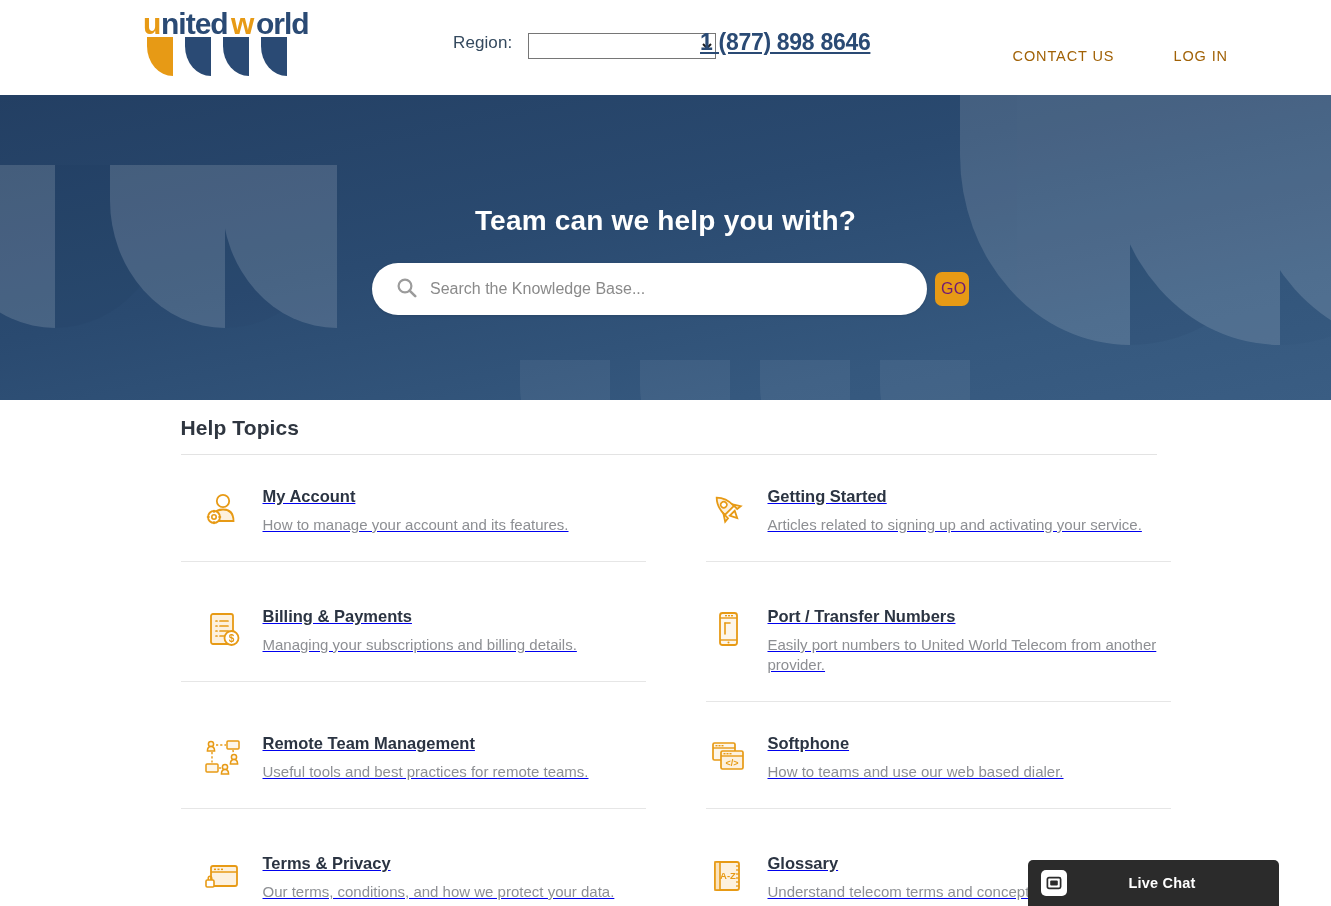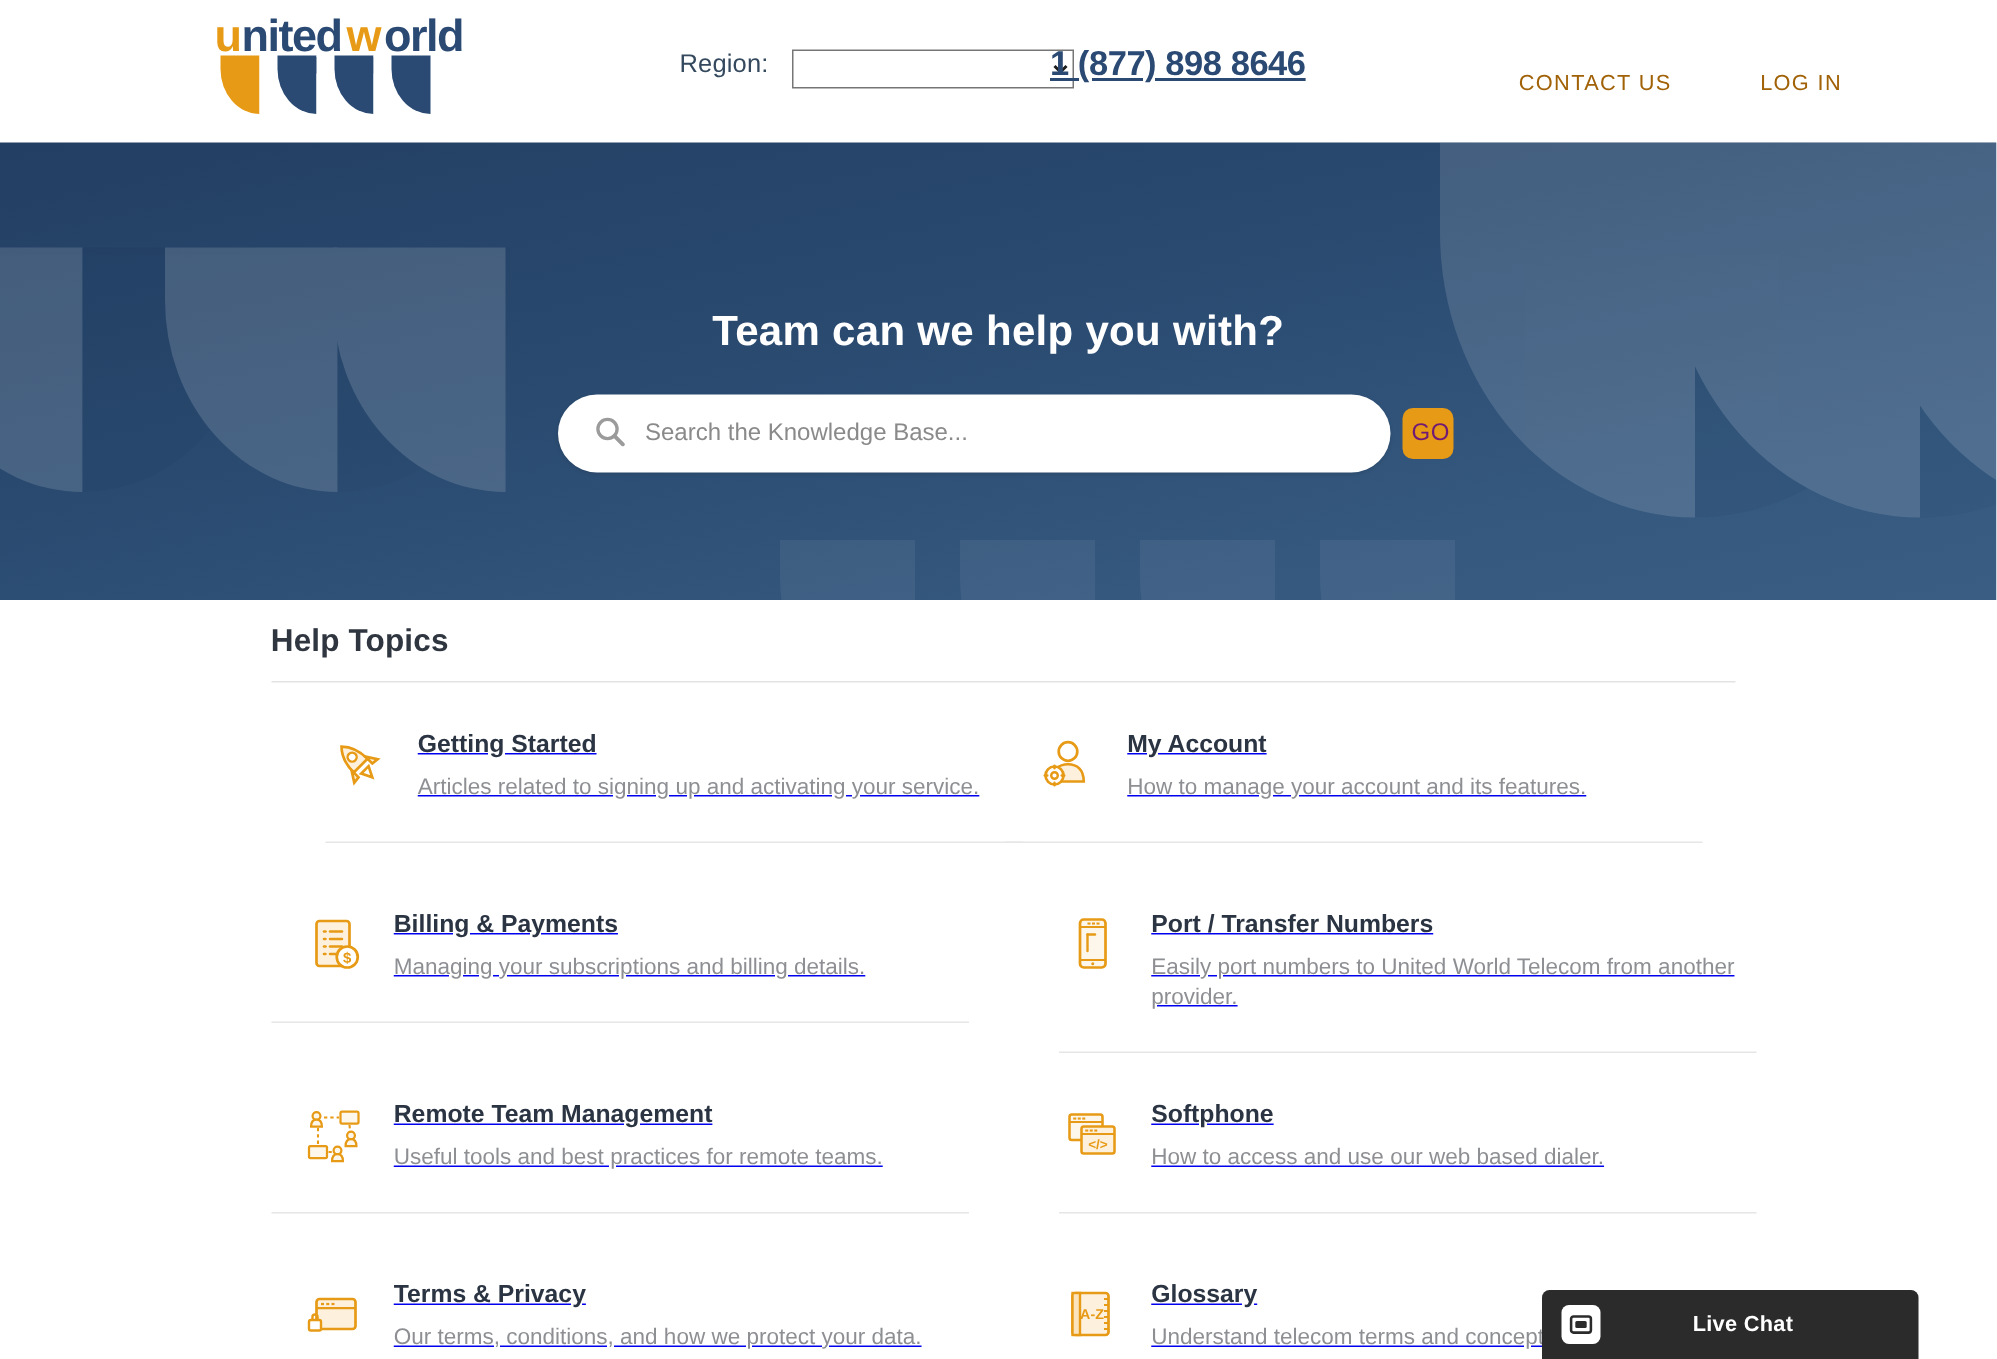--- a/index.html
+++ b/index.html
@@ -360,60 +360,60 @@
 
 </section>
 
 <main class="content">
   <div class="content-inner">
     <h2 class="section-title">Help Topics</h2>
     <div class="title-rule"></div>
 
     <div class="topics-grid">
 
-      <div class="topic-cell col-right">
-        <a class="topic-item" href="#">
-          <span class="topic-icon">
-            <svg width="40" height="40" viewBox="0 0 40 40">
-              <g transform="rotate(-45 20 20)">
-                <path d="M20 4 C25 9 26.5 16 26.5 22 L13.5 22 C13.5 16 15 9 20 4 Z" fill="#fdf1de" stroke="#e79a15" stroke-width="1.8"></path>
-                <circle cx="20" cy="14" r="3" fill="#ffffff" stroke="#e79a15" stroke-width="1.6"></circle>
-                <path d="M13.5 20 L9 27 L13.5 26.5 Z" fill="#fdf1de" stroke="#e79a15" stroke-width="1.8"></path>
-                <path d="M26.5 20 L31 27 L26.5 26.5 Z" fill="#fdf1de" stroke="#e79a15" stroke-width="1.8"></path>
-                <path d="M16.5 26 L20 33 L23.5 26 Z" fill="#ffffff" stroke="#e79a15" stroke-width="1.8"></path>
-              </g>
-            </svg>
-          </span>
-          <span class="topic-text">
-            <span class="topic-title">Getting Started</span>
-            <span class="topic-desc">Articles related to signing up and activating your service.</span>
-          </span>
-        </a>
-        <div class="cell-rule"></div>
-      </div>
-
       <div class="topic-cell col-left">
         <a class="topic-item" href="#">
           <span class="topic-icon">
             <svg width="40" height="40" viewBox="0 0 40 40">
               <circle cx="20" cy="12" r="6.2" fill="none" stroke="#e79a15" stroke-width="1.8"></circle>
               <path d="M9.5 32 C9.5 24 14 20.5 20 20.5 C26 20.5 30.5 24 30.5 32 Z" fill="#fdf1de" stroke="#e79a15" stroke-width="1.8"></path>
               <circle cx="11" cy="28" r="6" fill="#ffffff" stroke="#e79a15" stroke-width="1.8"></circle>
               <circle cx="11" cy="28" r="2.2" fill="none" stroke="#e79a15" stroke-width="1.6"></circle>
               <g stroke="#e79a15" stroke-width="1.6" stroke-linecap="round">
                 <line x1="11" y1="21.5" x2="11" y2="23.2"></line>
                 <line x1="11" y1="32.8" x2="11" y2="34.5"></line>
                 <line x1="4.5" y1="28" x2="6.2" y2="28"></line>
                 <line x1="15.8" y1="28" x2="17.5" y2="28"></line>
               </g>
             </svg>
           </span>
           <span class="topic-text">
             <span class="topic-title">My Account</span>
             <span class="topic-desc">How to manage your account and its features.</span>
+          </span>
+        </a>
+        <div class="cell-rule"></div>
+      </div>
+
+      <div class="topic-cell col-right">
+        <a class="topic-item" href="#">
+          <span class="topic-icon">
+            <svg width="40" height="40" viewBox="0 0 40 40">
+              <g transform="rotate(-45 20 20)">
+                <path d="M20 4 C25 9 26.5 16 26.5 22 L13.5 22 C13.5 16 15 9 20 4 Z" fill="#fdf1de" stroke="#e79a15" stroke-width="1.8"></path>
+                <circle cx="20" cy="14" r="3" fill="#ffffff" stroke="#e79a15" stroke-width="1.6"></circle>
+                <path d="M13.5 20 L9 27 L13.5 26.5 Z" fill="#fdf1de" stroke="#e79a15" stroke-width="1.8"></path>
+                <path d="M26.5 20 L31 27 L26.5 26.5 Z" fill="#fdf1de" stroke="#e79a15" stroke-width="1.8"></path>
+                <path d="M16.5 26 L20 33 L23.5 26 Z" fill="#ffffff" stroke="#e79a15" stroke-width="1.8"></path>
+              </g>
+            </svg>
+          </span>
+          <span class="topic-text">
+            <span class="topic-title">Getting Started</span>
+            <span class="topic-desc">Articles related to signing up and activating your service.</span>
           </span>
         </a>
         <div class="cell-rule"></div>
       </div>
 
       <div class="topic-cell col-left">
         <a class="topic-item" href="#">
           <span class="topic-icon">
             <svg width="40" height="40" viewBox="0 0 40 40">
               <rect x="8" y="5" width="22" height="30" rx="2" fill="#fdf1de" stroke="#e79a15" stroke-width="1.8"></rect>
@@ -510,21 +510,21 @@
               <g fill="#e79a15">
                   <rect x="15.5" y="17" width="2" height="1.4"></rect>
                   <rect x="18.5" y="17" width="2" height="1.4"></rect>
                   <rect x="21.5" y="17" width="2" height="1.4"></rect>
                 </g>
               <text x="24" y="30" text-anchor="middle" font-family="Liberation Sans, sans-serif" font-size="9" font-weight="bold" fill="#e79a15">&lt;/&gt;</text>
             </svg>
           </span>
           <span class="topic-text">
             <span class="topic-title">Softphone</span>
-            <span class="topic-desc">How to access and use our web based dialer.</span>
+            <span class="topic-desc">How to teams and use our web based dialer.</span>
           </span>
         </a>
         <div class="cell-rule"></div>
       </div>
 
       <div class="topic-cell col-left no-rule">
         <a class="topic-item" href="#">
           <span class="topic-icon">
             <svg width="40" height="40" viewBox="0 0 40 40">
               <rect x="8" y="10" width="26" height="20" rx="2" fill="#fdf1de" stroke="#e79a15" stroke-width="1.8"></rect>

